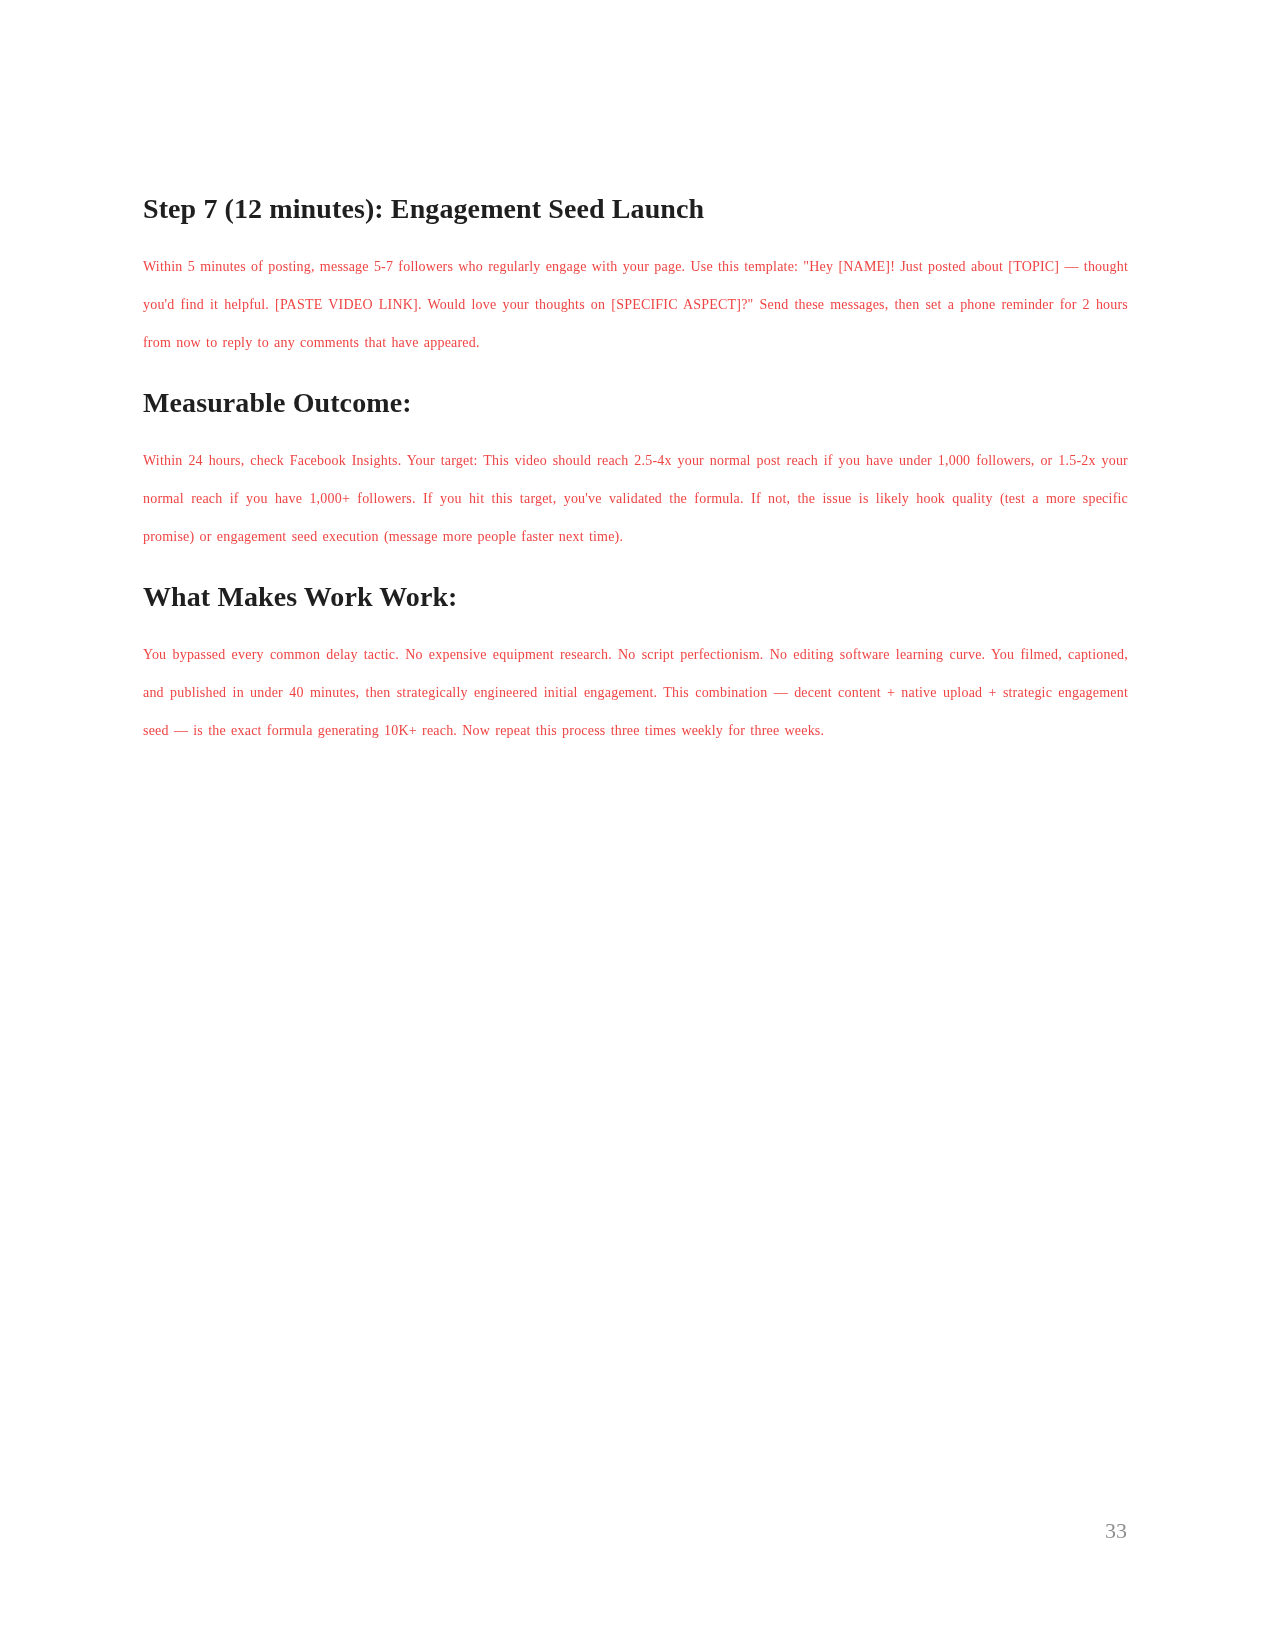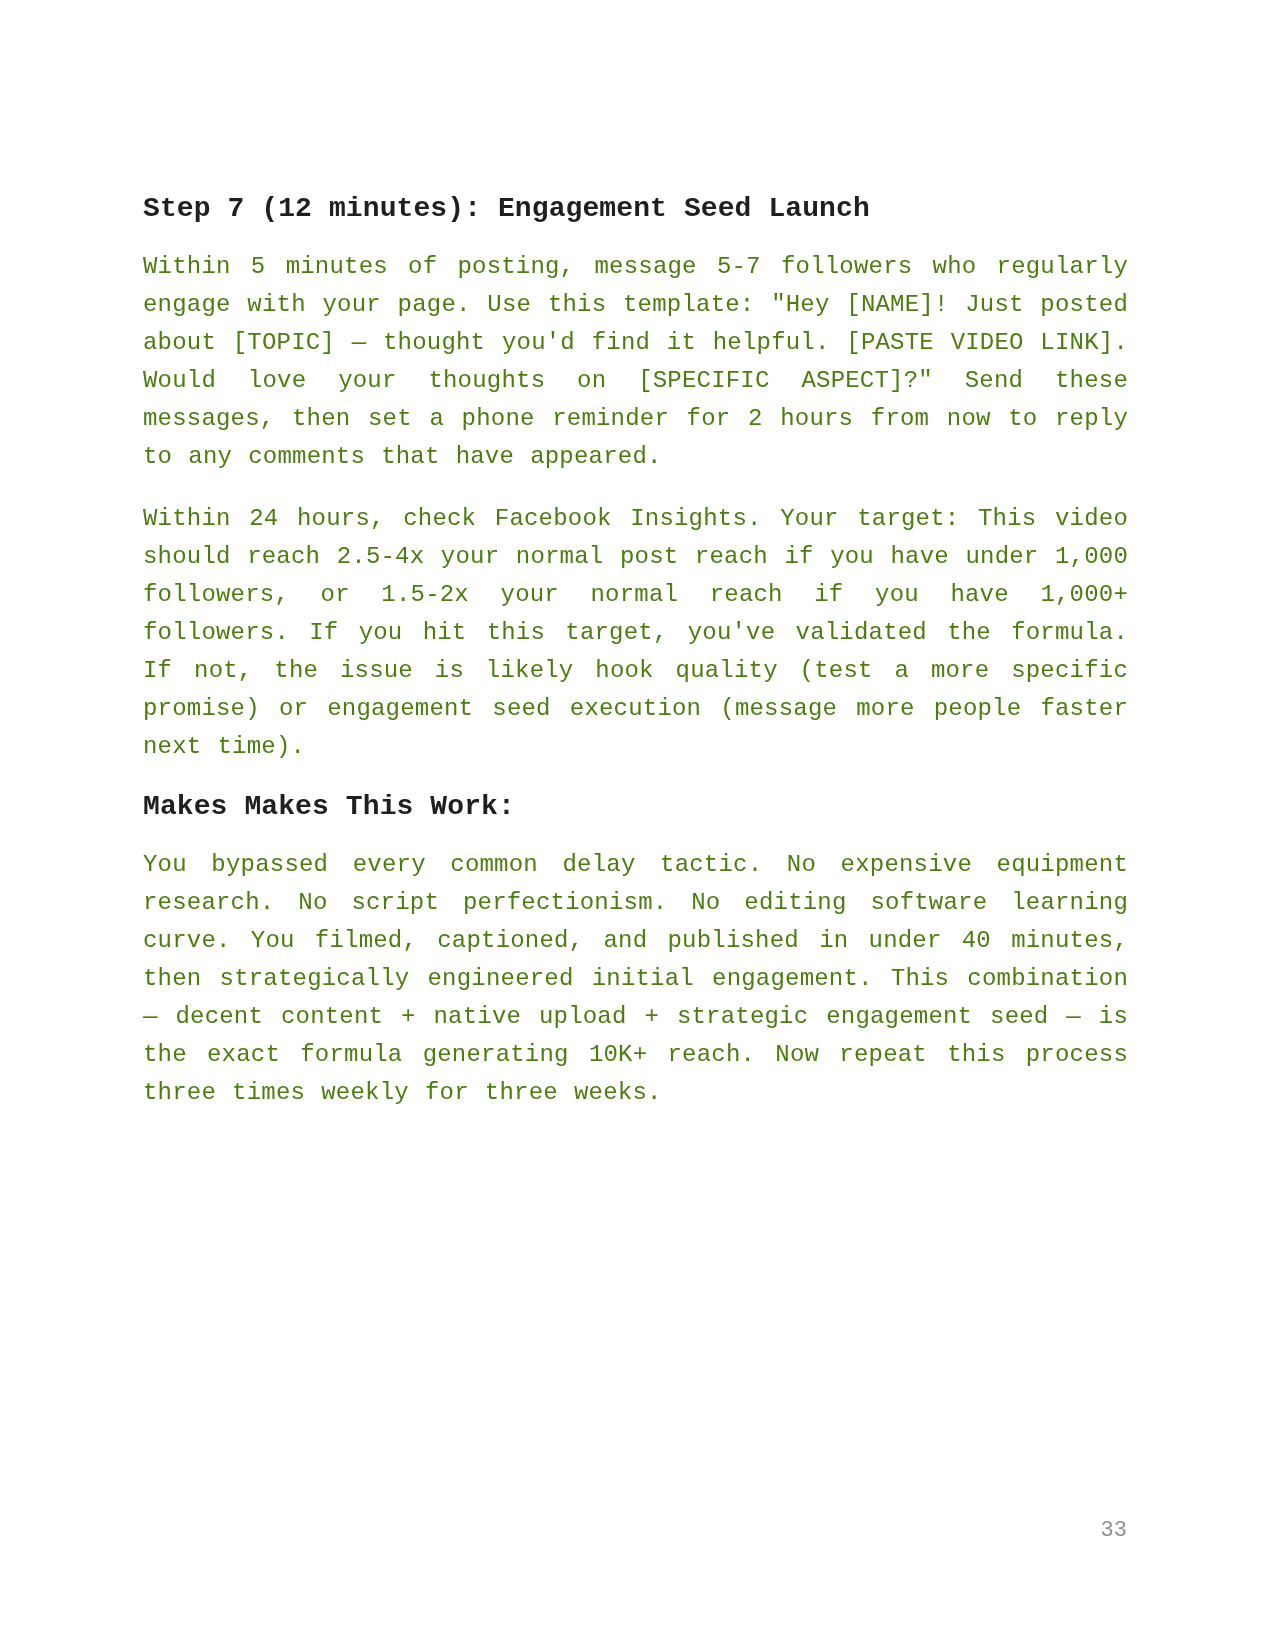--- a/index.html
+++ b/index.html
@@ -5,42 +5,42 @@
   html, body {
     margin: 0;
     padding: 0;
     background: #ffffff;
   }
   .page {
     position: relative;
     width: 1275px;
     height: 1650px;
     background: #ffffff;
-    font-family: Liberation Mono, monospace;
+    font-family: Liberation Serif, serif;
     overflow: hidden;
   }
   .content {
     position: absolute;
     top: 192px;
     left: 143px;
     width: 985px;
   }
   .content h2 {
     margin: 0 0 22px 0;
     font-size: 28px;
     line-height: 34px;
     font-weight: bold;
     color: #1f1f1f;
     letter-spacing: 0.1px;
   }
   .content p {
     margin: 0 0 24px 0;
-    font-size: 24px;
+    font-size: 14px;
     line-height: 38px;
-    color: #4d7c0f;
+    color: #ef4444;
     text-align: justify;
     letter-spacing: 0.2px;
     word-spacing: 1.5px;
   }
   .page-number {
     position: absolute;
     top: 1516px;
     right: 148px;
     font-size: 22px;
     line-height: 30px;
@@ -49,20 +49,21 @@
   }
 </style>
 </head>
 <body>
 
 <div class="page">
   <div class="content">
     <h2>Step 7 (12 minutes): Engagement Seed Launch</h2>
     <p>Within 5 minutes of posting, message 5-7 followers who regularly engage with your page. Use this template: "Hey [NAME]! Just posted about [TOPIC] — thought you'd find it helpful. [PASTE VIDEO LINK]. Would love your thoughts on [SPECIFIC ASPECT]?" Send these messages, then set a phone reminder for 2 hours from now to reply to any comments that have appeared.</p>
 
+    <h2>Measurable Outcome:</h2>
     <p>Within 24 hours, check Facebook Insights. Your target: This video should reach 2.5-4x your normal post reach if you have under 1,000 followers, or 1.5-2x your normal reach if you have 1,000+ followers. If you hit this target, you've validated the formula. If not, the issue is likely hook quality (test a more specific promise) or engagement seed execution (message more people faster next time).</p>
 
-    <h2>Makes Makes This Work:</h2>
+    <h2>What Makes Work Work:</h2>
     <p>You bypassed every common delay tactic. No expensive equipment research. No script perfectionism. No editing software learning curve. You filmed, captioned, and published in under 40 minutes, then strategically engineered initial engagement. This combination — decent content + native upload + strategic engagement seed — is the exact formula generating 10K+ reach. Now repeat this process three times weekly for three weeks.</p>
   </div>
 
   <div class="page-number">33</div>
 </div>
 
 </body></html>

